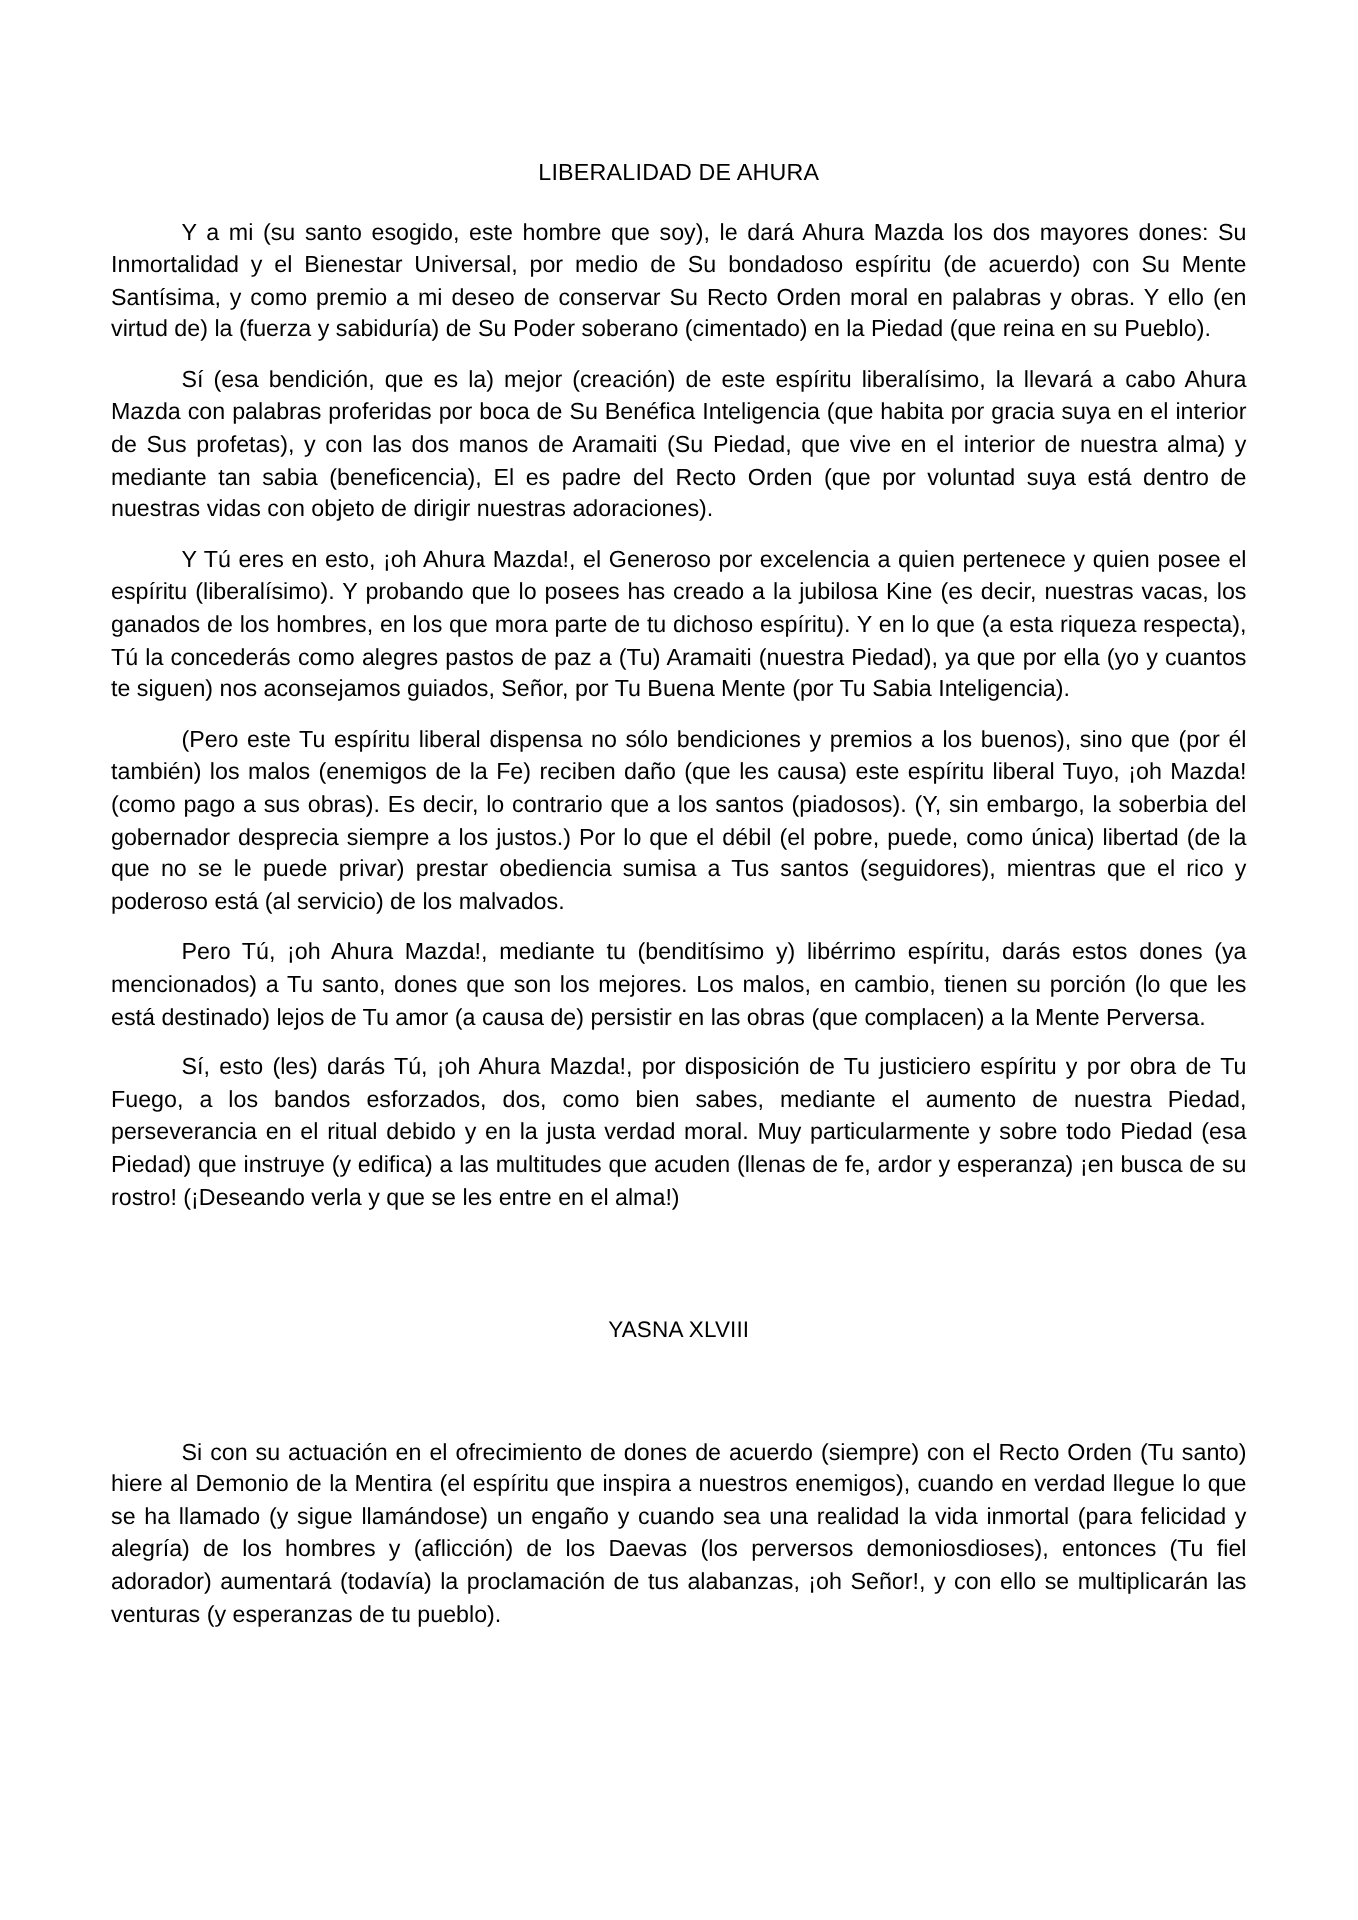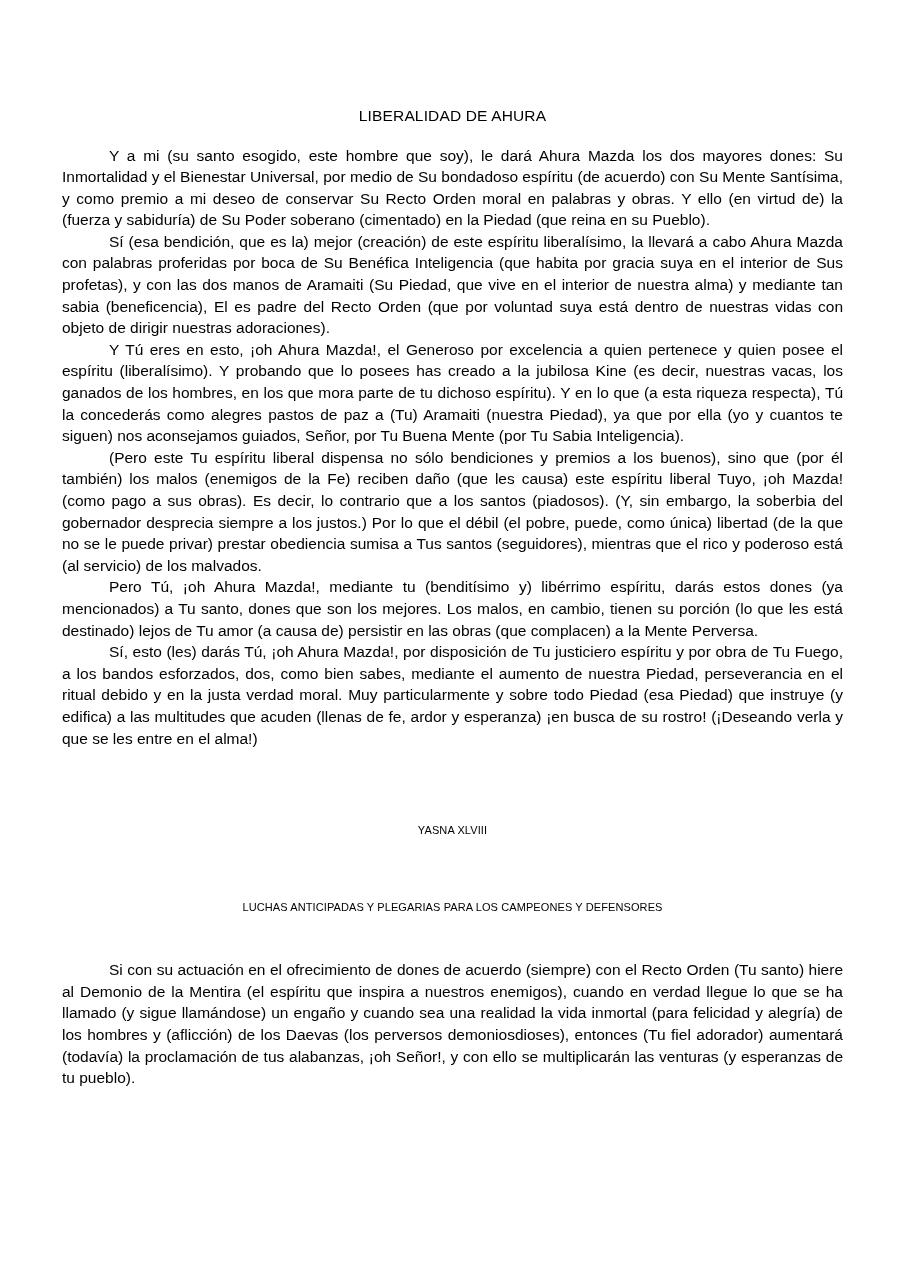--- a/index.html
+++ b/index.html
@@ -29,37 +29,37 @@
   }
   .doc-title {
     text-align: center;
     font-size: 15.5px;
     line-height: 21.5px;
     letter-spacing: 0.15px;
     margin: 0 0 18px 0;
     font-weight: normal;
   }
   p.body-par {
-    margin: 0;
+    margin: 12px;
     text-align: justify;
     text-justify: inter-word;
     font-size: 15.5px;
     line-height: 21.6px;
     text-indent: 47px;
     hyphens: none;
     word-spacing: 0px;
   }
   .gap-before-yasna {
     height: 55px;
   }
   .section-title {
     text-align: center;
-    font-size: 11px;
+    font-size: 15px;
     line-height: 21.5px;
-    margin: 16px;
+    margin: 0;
     font-weight: normal;
     letter-spacing: 0.1px;
   }
   .gap-after-yasna {
     height: 23px;
   }
   .gap-after-subtitle {
     height: 25px;
   }
   
@@ -78,20 +78,19 @@
     <p class="body-par">(Pero este Tu espíritu liberal dispensa no sólo bendiciones y premios a los buenos), sino que (por él también) los malos (enemigos de la Fe) reciben daño (que les causa) este espíritu liberal Tuyo, ¡oh Mazda! (como pago a sus obras). Es decir, lo contrario que a los santos (piadosos). (Y, sin embargo, la soberbia del gobernador desprecia siempre a los justos.) Por lo que el débil (el pobre, puede, como única) libertad (de la que no se le puede privar) prestar obediencia sumisa a Tus santos (seguidores), mientras que el rico y poderoso está (al servicio) de los malvados.</p>
     <p class="body-par">Pero Tú, ¡oh Ahura Mazda!, mediante tu (benditísimo y) libérrimo espíritu, darás estos dones (ya mencionados) a Tu santo, dones que son los mejores. Los malos, en cambio, tienen su porción (lo que les está destinado) lejos de Tu amor (a causa de) persistir en las obras (que complacen) a la Mente Perversa.</p>
     <p class="body-par">Sí, esto (les) darás Tú, ¡oh Ahura Mazda!, por disposición de Tu justiciero espíritu y por obra de Tu Fuego, a los bandos esforzados, dos, como bien sabes, mediante el aumento de nuestra Piedad, perseverancia en el ritual debido y en la justa verdad moral. Muy particularmente y sobre todo Piedad (esa Piedad) que instruye (y edifica) a las multitudes que acuden (llenas de fe, ardor y esperanza) ¡en busca de su rostro! (¡Deseando verla y que se les entre en el alma!)</p>
 
     <div class="gap-before-yasna"></div>
 
     <h2 class="section-title">YASNA XLVIII</h2>
 
     <div class="gap-after-yasna"></div>
 
-    <h3 class="section-title">LUCHAS ANTICIPADAS Y PLEGARIAS PARA LOS CAMPEONES Y DEFENSORES</h3>
 
     <div class="gap-after-subtitle"></div>
 
     <p class="body-par">Si con su actuación en el ofrecimiento de dones de acuerdo (siempre) con el Recto Orden (Tu santo) hiere al Demonio de la Mentira (el espíritu que inspira a nuestros enemigos), cuando en verdad llegue lo que se ha llamado (y sigue llamándose) un engaño y cuando sea una realidad la vida inmortal (para felicidad y alegría) de los hombres y (aflicción) de los Daevas (los perversos demoniosdioses), entonces (Tu fiel adorador) aumentará (todavía) la proclamación de tus alabanzas, ¡oh Señor!, y con ello se multiplicarán las venturas (y esperanzas de tu pueblo).</p>
 
   </div>
 </div>
 
 </body></html>

